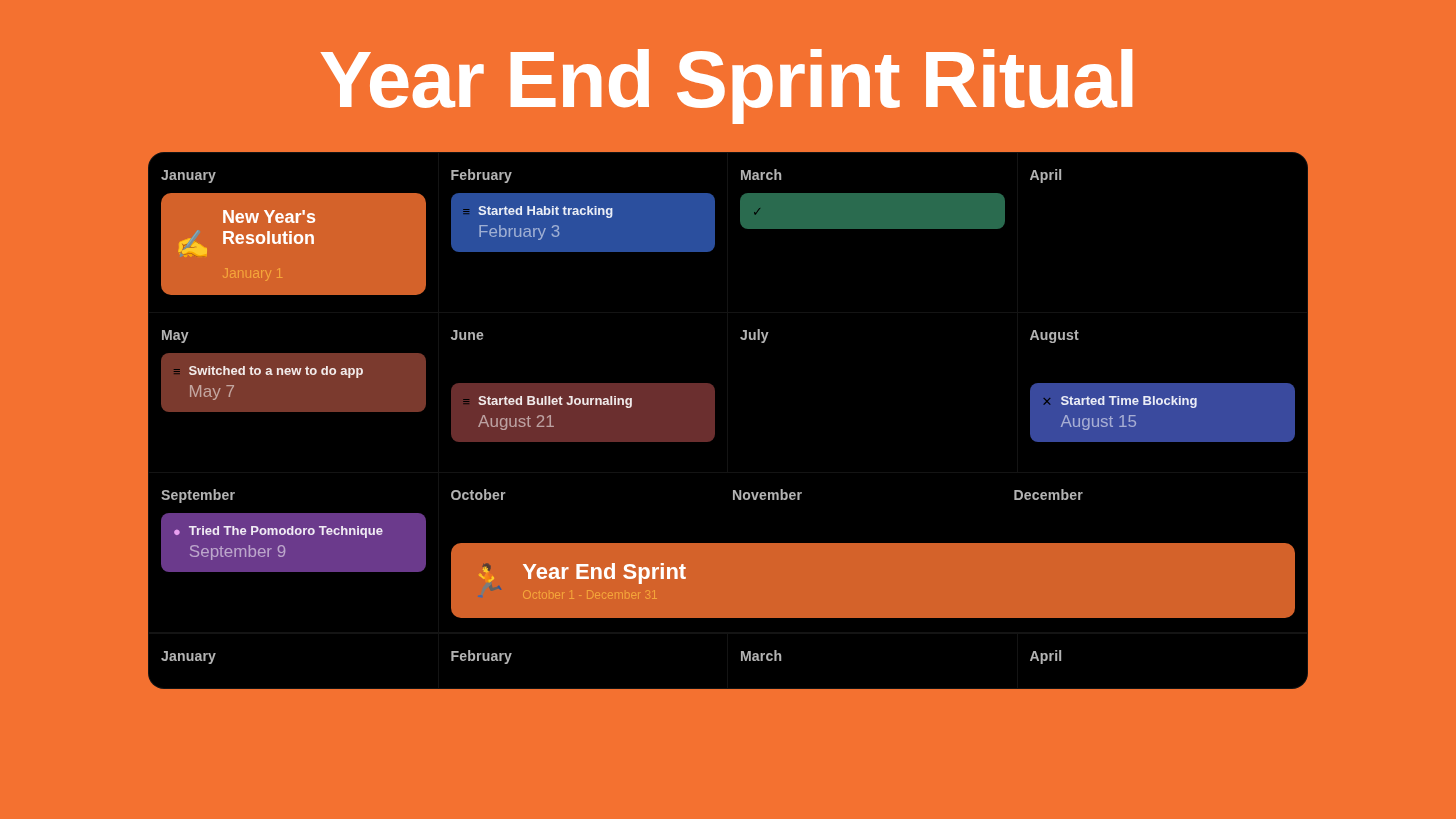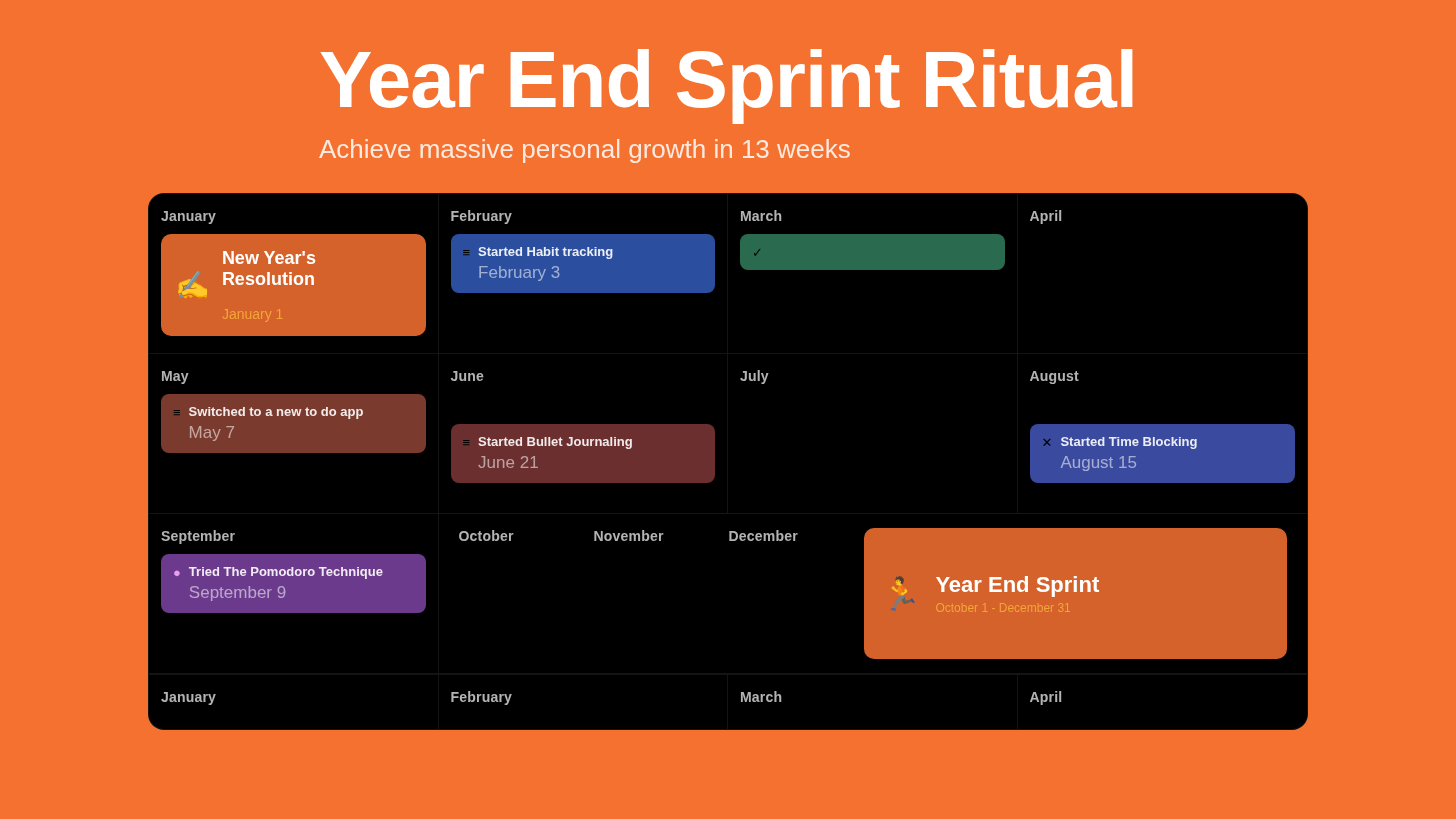--- a/index.html
+++ b/index.html
@@ -196,21 +196,20 @@
 
     .bottom-month-cell:nth-child(4n) {
       border-right: none;
     }
   </style>
 </head>
 <body>
 
 <div class="header">
   <h1>Year End Sprint Ritual</h1>
-  <p>Achieve massive personal growth in 13 weeks</p>
 </div>
 
 <div class="calendar-wrapper">
   <div class="calendar-grid">
 
     <div class="month-cell">
       <div class="month-label">January</div>
       <div class="highlighted-card">
         <span class="emoji">✍️</span>
         <div>
@@ -252,21 +251,21 @@
         </div>
       </div>
     </div>
 
     <div class="month-cell">
       <div class="month-label">June</div>
       <div class="event-card card-red-brown" style="margin-top: 40px;">
         <span class="event-icon">≡</span>
         <div class="event-content">
           <div class="event-title">Started Bullet Journaling</div>
-          <div class="event-date">June 21</div>
+          <div class="event-date">August 21</div>
         </div>
       </div>
     </div>
 
     <div class="month-cell">
       <div class="month-label">July</div>
     </div>
 
     <div class="month-cell">
       <div class="month-label">August</div>
@@ -283,21 +282,21 @@
       <div class="month-label">September</div>
       <div class="event-card card-purple">
         <span class="event-icon" style="color: #E8A0F0;">●</span>
         <div class="event-content">
           <div class="event-title">Tried The Pomodoro Technique</div>
           <div class="event-date">September 9</div>
         </div>
       </div>
     </div>
 
-    <div class="month-cell month-cell-span3" style="grid-column: span 3; border-right: none; padding: 14px 20px; display: flex; flex-direction: row; justify-content: flex-start;">
+    <div class="month-cell month-cell-span3" style="grid-column: span 3; border-right: none; padding: 14px 12px; display: flex; flex-direction: column; justify-content: space-between;">
       <div style="display: flex; gap: 0; width: 100%; margin-bottom: 10px;">
         <div class="month-label" style="flex: 1;">October</div>
         <div class="month-label" style="flex: 1; padding-left: 0;">November</div>
         <div class="month-label" style="flex: 1;">December</div>
       </div>
       <div class="year-end-card" style="width: 100%;">
         <span class="emoji">🏃</span>
         <div>
           <div class="title">Year End Sprint</div>
           <div class="date-range">October 1 - December 31</div>

